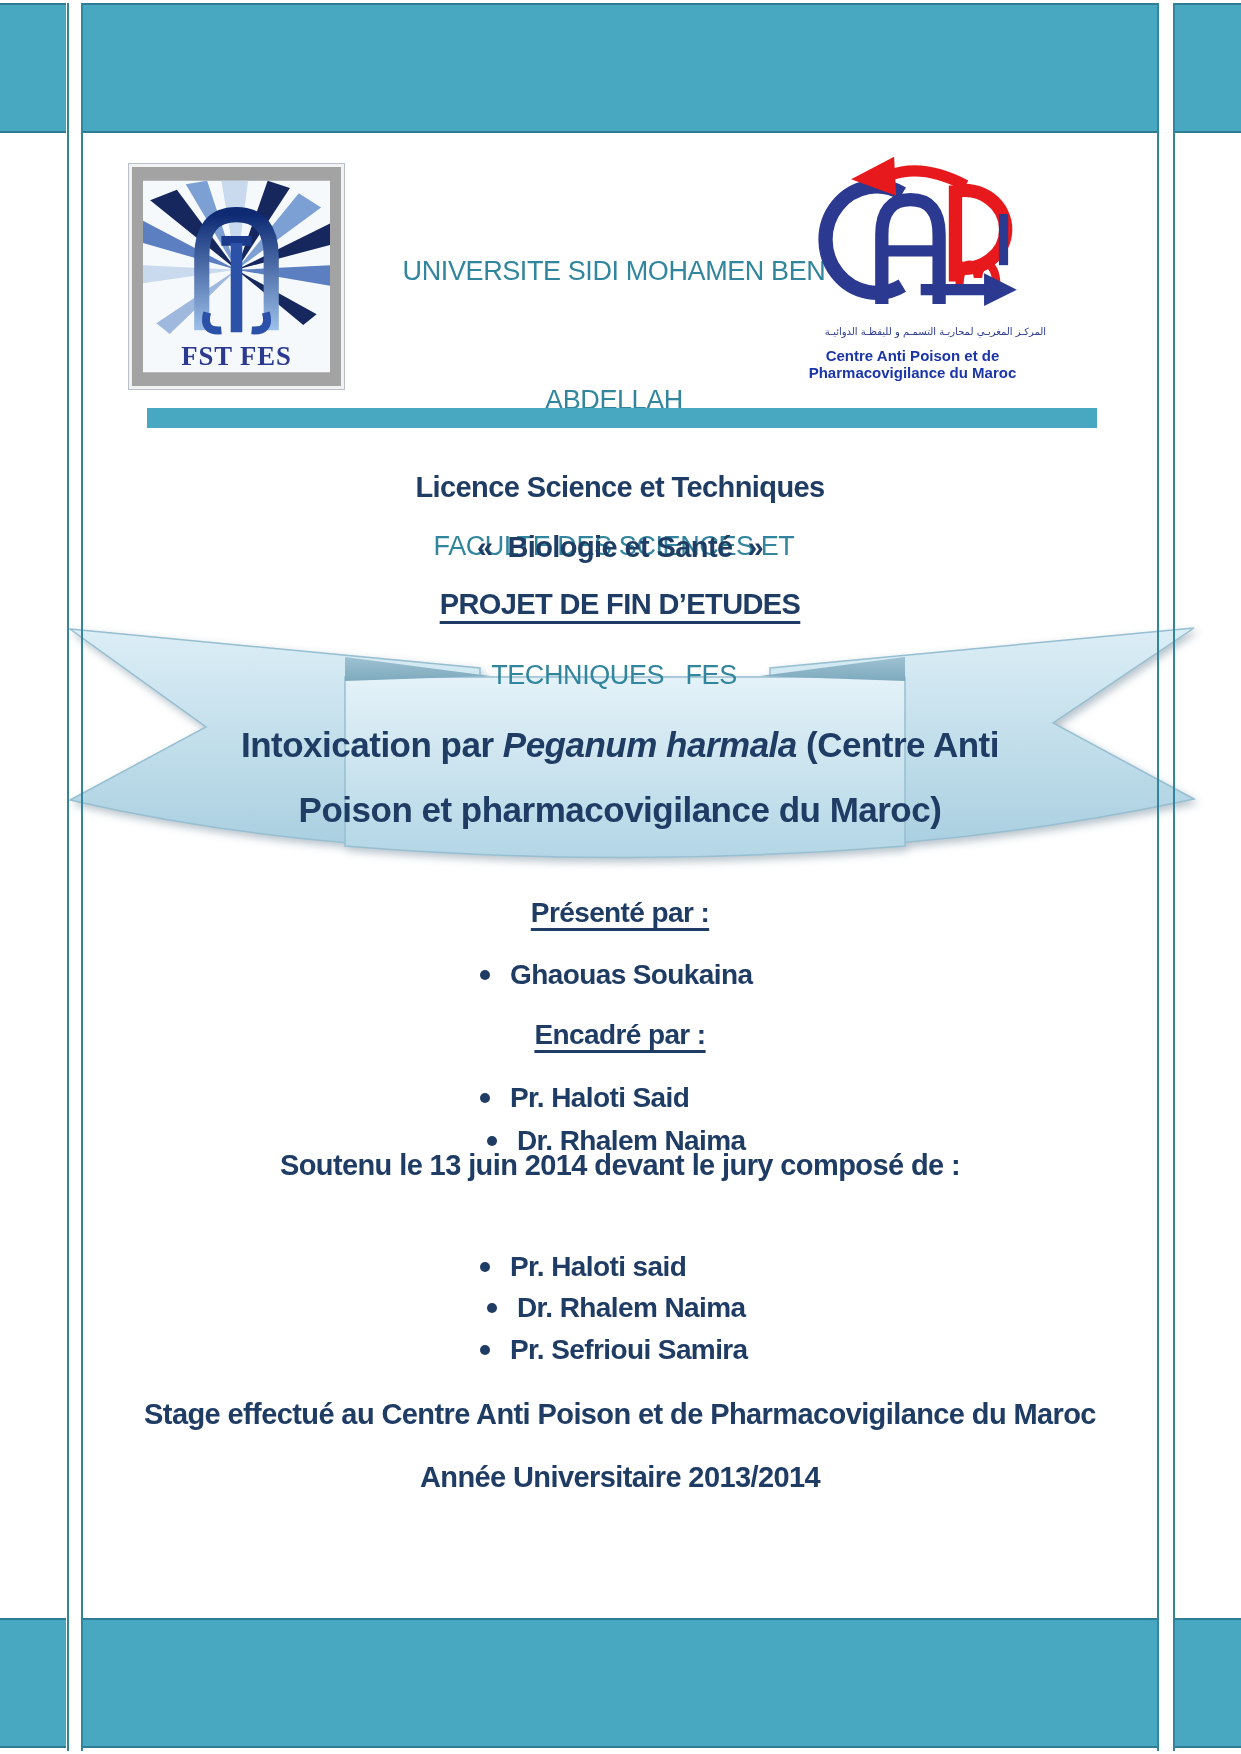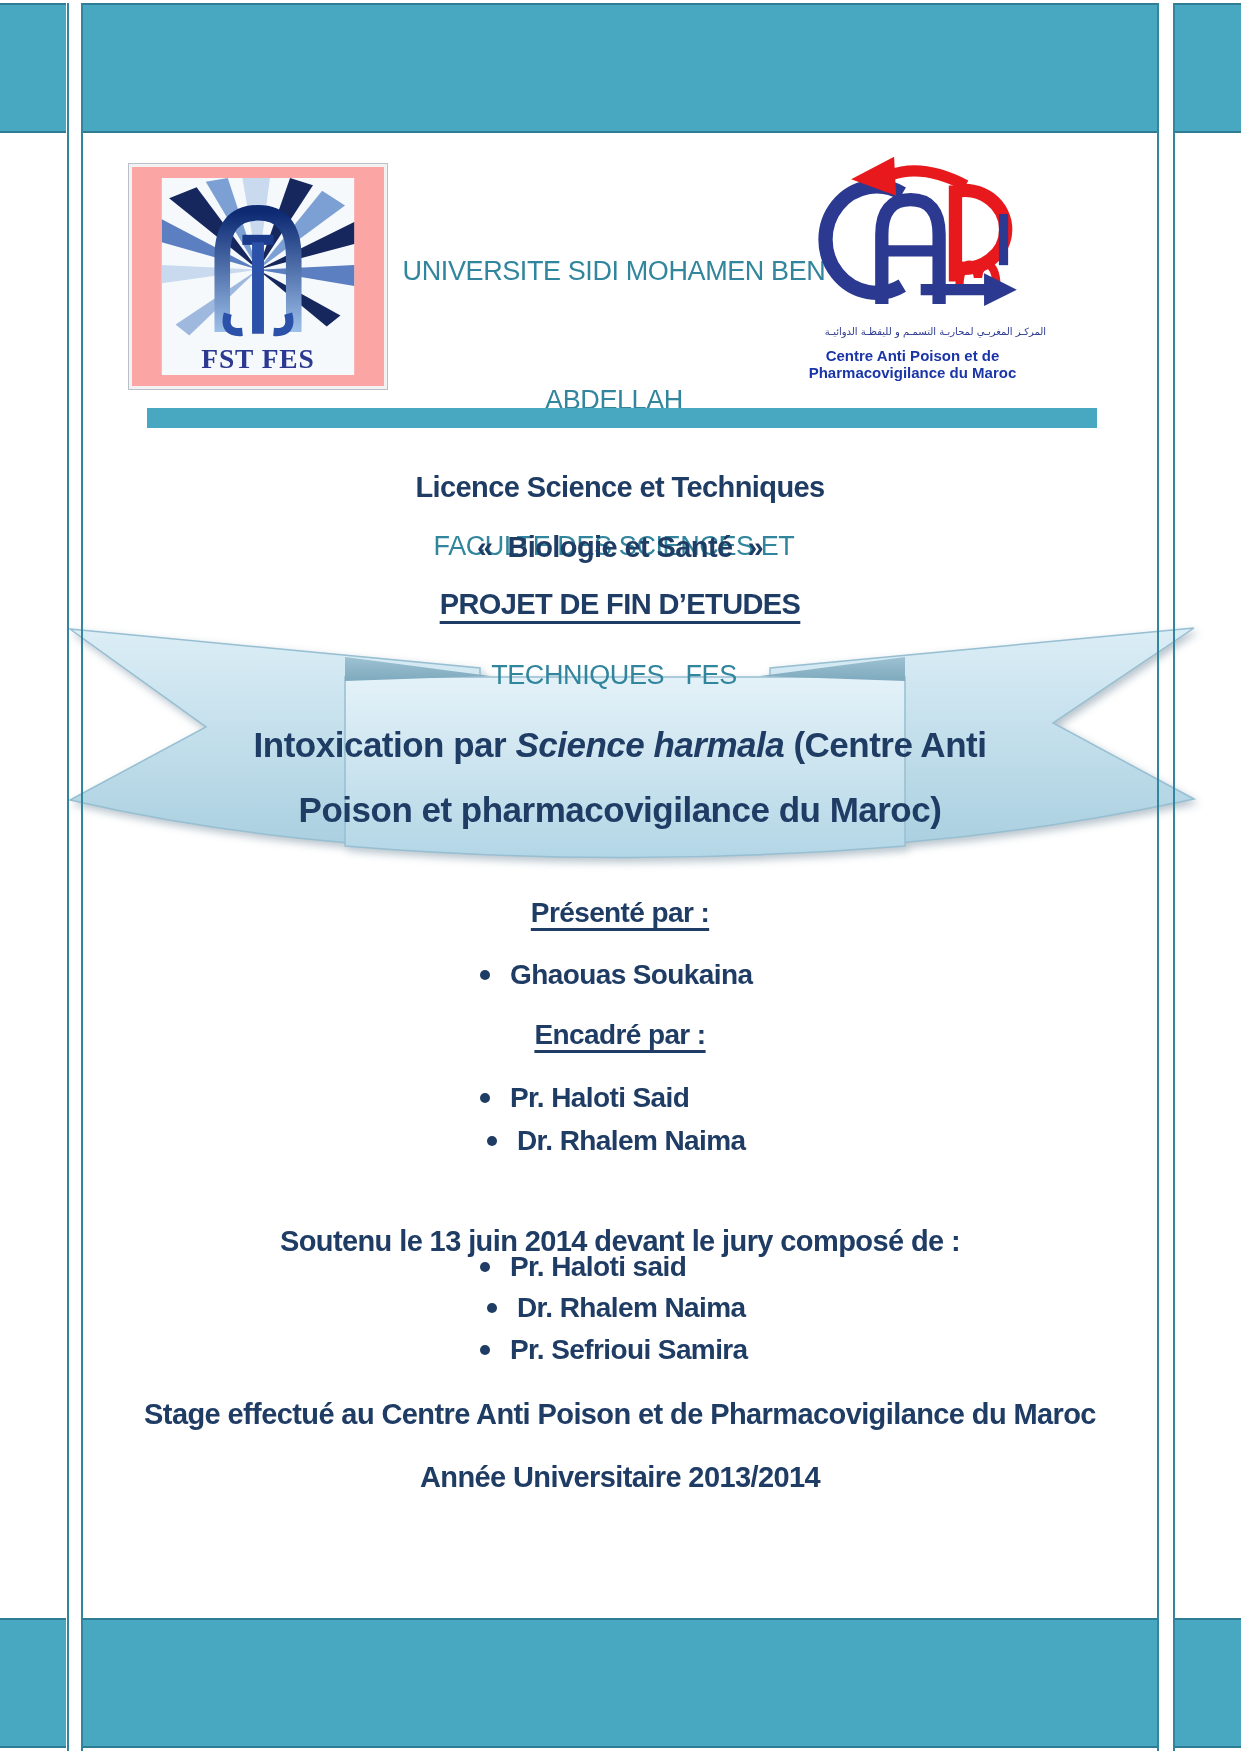--- a/index.html
+++ b/index.html
@@ -13,21 +13,21 @@
   .band-top-right{left:1175px;top:3px;width:66px;height:130px;}
   .band-bottom-main{left:83px;top:1618px;width:1074px;height:130px;}
   .band-bottom-left{left:0;top:1618px;width:66px;height:130px;}
   .band-bottom-right{left:1175px;top:1618px;width:66px;height:130px;}
 
   
   .vline{position:absolute;top:3px;height:1748px;width:2px;background:#31859c;z-index:4;}
   .vl-a{left:67px;} .vl-b{left:81px;} .vl-c{left:1157px;} .vl-d{left:1173px;}
 
   
-  .fst-box{position:absolute;left:128px;top:163px;width:260px;height:227px;background:#fca5a5;
+  .fst-box{position:absolute;left:128px;top:163px;width:217px;height:227px;background:#a3a3a3;
            border:1px solid #b9c0ca;box-shadow:0 0 0 3px #f2f2f2 inset;box-sizing:border-box;padding:14px;z-index:3;}
   .fst-box svg{width:100%;height:100%;display:block;}
   .uni-block{position:absolute;left:364px;top:164px;width:500px;text-align:center;z-index:3;
              color:#31859c;font-weight:normal;font-size:27px;line-height:43px;letter-spacing:-0.4px;white-space:pre;}
   .uni-gap{margin-top:17px;}
   .capm{position:absolute;left:800px;top:145px;width:225px;height:180px;z-index:3;}
   .capm svg{width:100%;height:100%;display:block;}
   .capm-ar{position:absolute;left:790px;top:326px;width:245px;text-align:center;z-index:3;
            font-family:"DejaVu Sans",sans-serif;font-size:10px;color:#2b3990;margin-left:23px;}
   .capm-fr{position:absolute;left:790px;top:347px;width:245px;text-align:center;z-index:3;
@@ -147,40 +147,40 @@
   </div>
   <div class="capm-ar">المركـز المغربـي لمحاربـة التسمـم و لليقظـة الدوائيـة</div>
   <div class="capm-fr">Centre Anti Poison et de Pharmacovigilance du Maroc</div>
 
   <div class="teal-bar"></div>
 
   <div class="row" style="top:470px;">Licence Science et Techniques</div>
   <div class="row pre" style="top:530px;">«  Biologie et Santé  »</div>
   <div class="row" style="top:587px;"><span class="u-line">PROJET DE FIN D’ETUDES</span></div>
 
-  <div class="title-row" style="top:723px;"><span>Intoxication par </span><span class="it">Science harmala</span><span> (Centre Anti</span></div>
+  <div class="title-row" style="top:723px;"><span>Intoxication par </span><span class="it">Peganum harmala</span><span> (Centre Anti</span></div>
   <div class="title-row" style="top:788px;">Poison et pharmacovigilance du Maroc)</div>
 
   <div class="row" style="top:896px;font-size:28px;"><span class="u-line2">Présenté par :</span></div>
   <div class="brow" style="top:958px;">
     <span class="dot"></span>
     <span>Ghaouas Soukaina</span>
   </div>
 
   <div class="row" style="top:1018px;font-size:28px;"><span class="u-line2">Encadré par :</span></div>
   <div class="brow" style="top:1081px;">
     <span class="dot"></span>
     <span>Pr. Haloti Said</span>
   </div>
   <div class="brow" style="top:1124px;padding-left:404px;">
     <span class="dot"></span>
     <span>Dr. Rhalem Naima</span>
   </div>
 
-  <div class="row" style="top:1224px;">Soutenu le 13 juin 2014 devant le jury composé de :</div>
+  <div class="row" style="top:1148px;">Soutenu le 13 juin 2014 devant le jury composé de :</div>
   <div class="brow" style="top:1250px;">
     <span class="dot"></span>
     <span>Pr. Haloti said</span>
   </div>
   <div class="brow" style="top:1291px;padding-left:404px;">
     <span class="dot"></span>
     <span>Dr. Rhalem Naima</span>
   </div>
   <div class="brow" style="top:1333px;">
     <span class="dot"></span>

